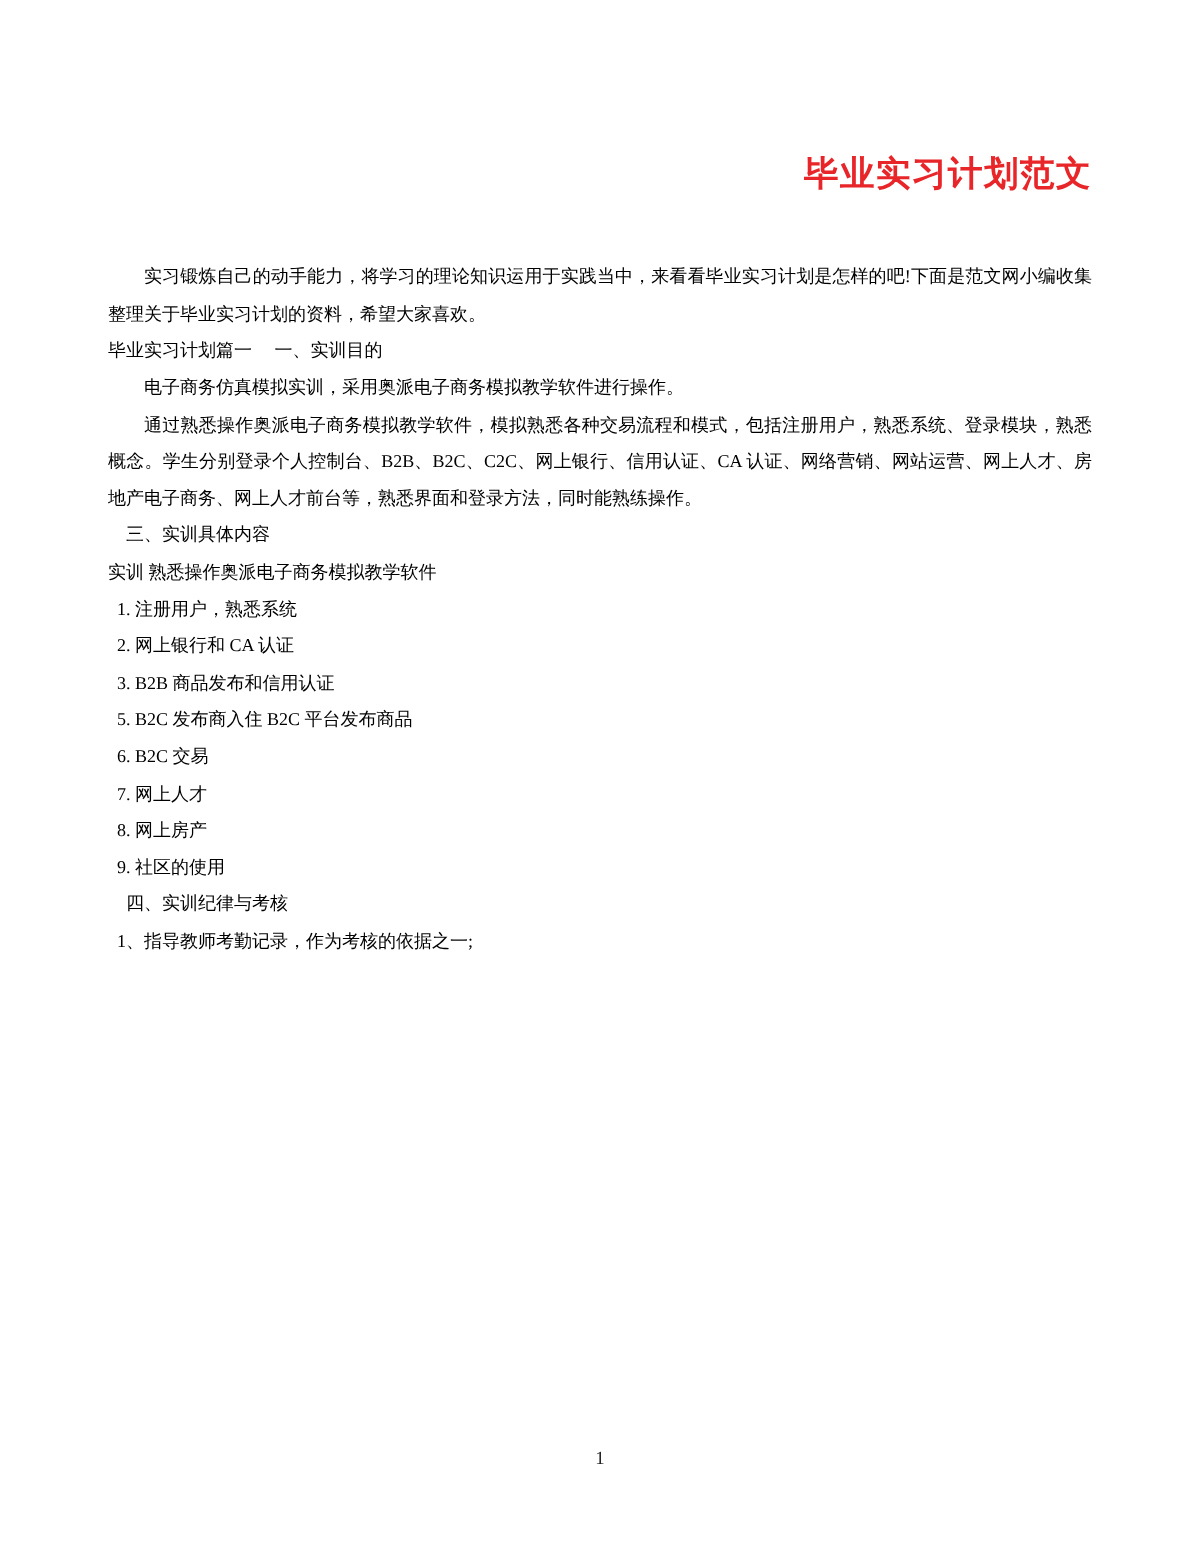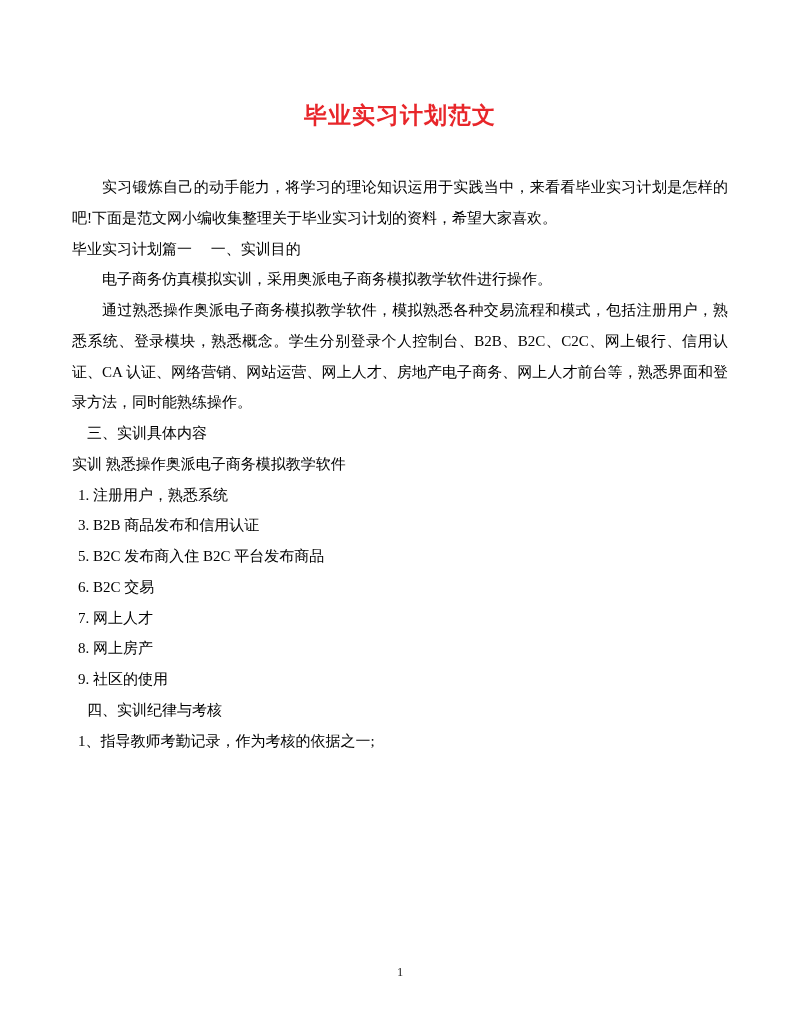--- a/index.html
+++ b/index.html
@@ -16,35 +16,35 @@
     overflow: hidden;
   }
   .page {
     width: 800px;
     height: 1036px;
     box-sizing: border-box;
     padding: 0 72px;
     position: relative;
   }
   .doc-title {
-    text-align: center;
+    text-align: right;
     color: #e8262a;
     font-weight: bold;
     font-size: 23px;
     letter-spacing: 1px;
     margin: 0;
     padding-top: 100px;
     line-height: 1.4;
   }
   .body-block {
     margin-top: 40px;
   }
   p.para {
     margin: 0 0 0 0;
-    font-size: 15px;
+    font-size: 12px;
     line-height: 2.05;
     text-align: justify;
     text-justify: inter-ideograph;
   }
   p.indent2 {
     text-indent: 2em;
   }
   p.indent1 {
     text-indent: 1em;
   }
@@ -92,20 +92,21 @@
     <p class="para indent2">通过熟悉操作奥派电子商务模拟教学软件，模拟熟悉各种交易流程和模式，包括注册用户，熟悉系统、登录模块，熟悉概念。学生分别登录个人控制台、B2B、B2C、C2C、网上银行、信用认证、CA 认证、网络营销、网站运营、网上人才、房地产电子商务、网上人才前台等，熟悉界面和登录方法，同时能熟练操作。</p>
 
 
 
     <p class="para indent1 red-text">三、实训具体内容</p>
 
     <p class="para">实训  熟悉操作奥派电子商务模拟教学软件</p>
 
 
     <p class="para list-line">1. 注册用户，熟悉系统</p>
+    <p class="para list-line">2. 网上银行和 CA 认证</p>
     <p class="para list-line">3. B2B 商品发布和信用认证</p>
     <p class="para list-line">5. B2C 发布商入住 B2C 平台发布商品</p>
     <p class="para list-line">6. B2C 交易</p>
     <p class="para list-line">7. 网上人才</p>
     <p class="para list-line">8. 网上房产</p>
     <p class="para list-line">9. 社区的使用</p>
 
     <p class="para indent1 red-text">四、实训纪律与考核</p>
 
     <p class="para list-line">1、指导教师考勤记录，作为考核的依据之一;</p>

